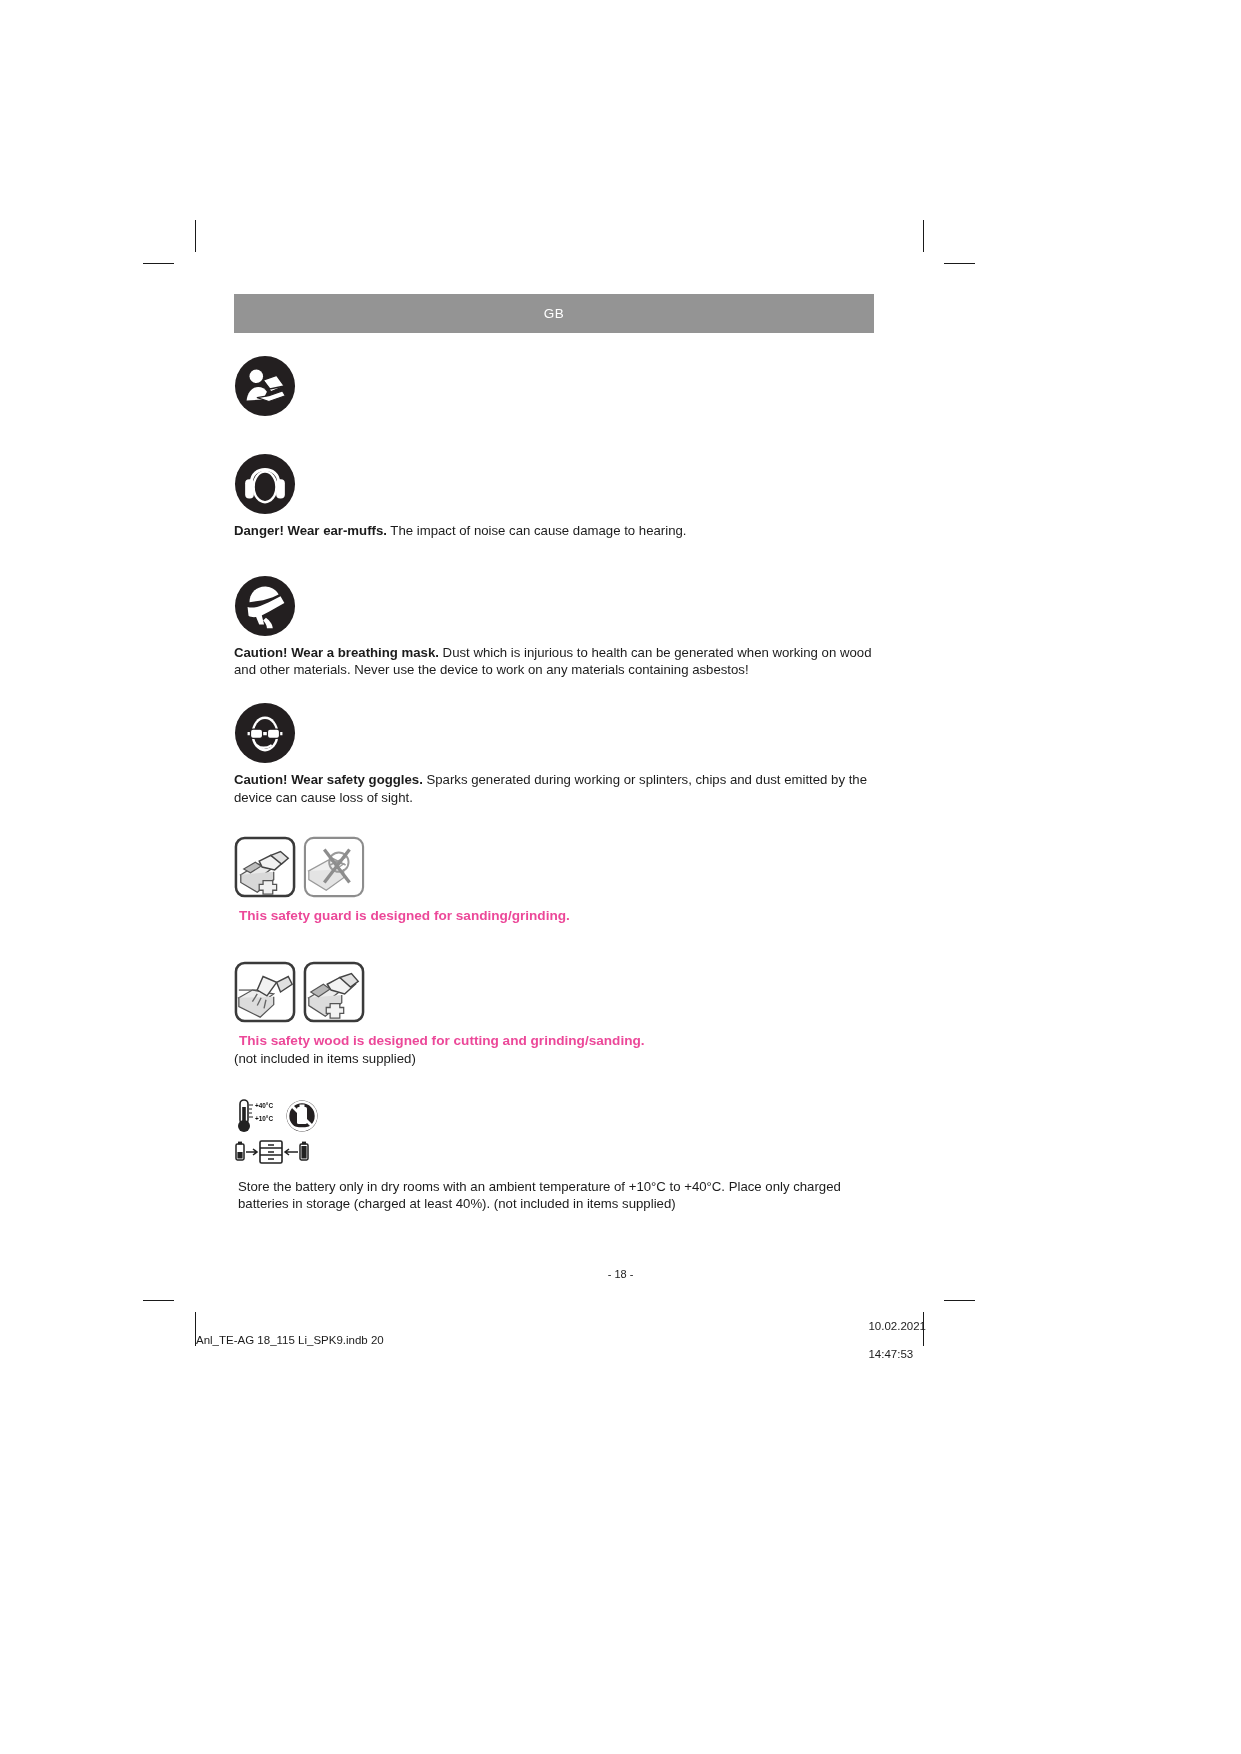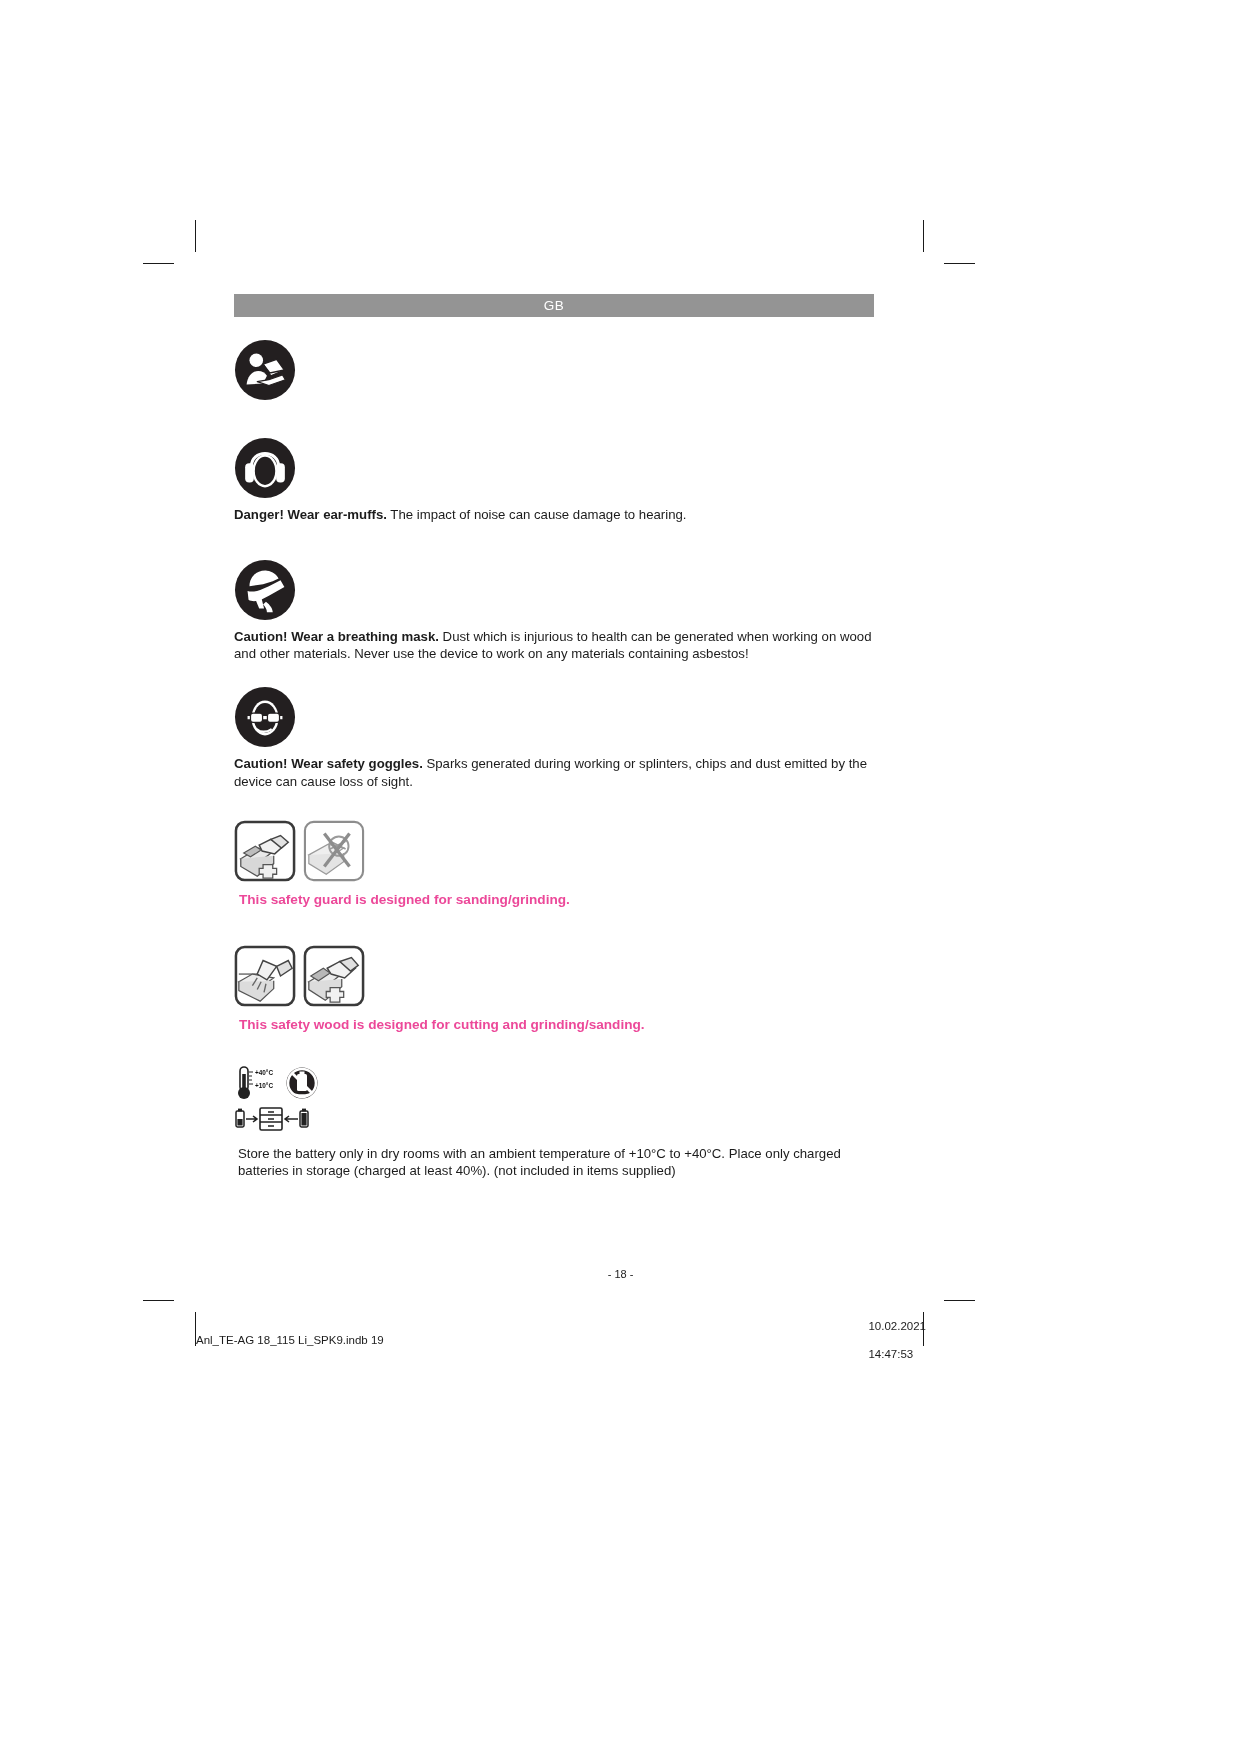--- a/index.html
+++ b/index.html
@@ -27,21 +27,21 @@
   .content {
     position: absolute;
     left: 234px;
     top: 294px;
     width: 640px;
   }
 
   
   .lang-bar {
     width: 640px;
-    height: 23px;
+    height: 39px;
     background: #949494;
     color: #ffffff;
     font-size: 13.5px;
     letter-spacing: .5px;
     display: flex;
     align-items: center;
     justify-content: center;
   }
 
   
@@ -240,20 +240,21 @@
             <path d="M6 38l18-11 16 3-17 13z" fill="#ececec" stroke="#555" stroke-width="1.3"></path>
             <path d="M6 38v8l17 11 17-14v-8" fill="#dcdcdc" stroke="#555" stroke-width="1.3"></path>
             <path d="M28 44h10v4h4v6h-4v5H28v-5h-4v-6h4z" fill="#f2f2f2" stroke="#555" stroke-width="1.3"></path>
             <path d="M25 24l13-7 16 7-11 10-14-4z" fill="#f2f2f2" stroke="#444" stroke-width="1.5"></path>
             <path d="M38 17l12-4 7 8-8 6z" fill="#e0e0e0" stroke="#444" stroke-width="1.5"></path>
             <path d="M8 32l13-8 7 5-12 8z" fill="#b8b8b8" stroke="#555" stroke-width="1.2"></path>
           </svg>
         </span>
       </div>
       <div class="caption-bold">This safety wood is designed for cutting and grinding/sanding.</div>
+      <div class="caption-sub">(not included in items supplied)</div>
     </div>
 
     <div class="block" style="margin-top:32px;">
       <div class="batt-group">
         <div class="batt-row1">
           <svg width="118" height="34" viewBox="0 0 118 34" aria-hidden="true">
 
             <rect x="6" y="1" width="8" height="24" rx="4" fill="#fff" stroke="#222" stroke-width="1.6"></rect>
             <circle cx="10" cy="27" r="6" fill="#222"></circle>
             <rect x="8.2" y="8" width="3.6" height="17" fill="#222"></rect>
@@ -293,20 +294,20 @@
         </div>
       </div>
       <div class="block-text para-indent" style="margin-top:9px;"> Store the battery only in dry rooms with an ambient temperature of +10°C to +40°C. Place only charged batteries in storage (charged at least 40%). (not included in items supplied)</div>
     </div>
 
   </div>
 
   <div class="page-num">- 18 -</div>
 
   <div class="footer">
-    <span>Anl_TE-AG 18_115 Li_SPK9.indb   19</span>
+    <span>Anl_TE-AG 18_115 Li_SPK9.indb   20</span>
     <span class="footer-right">
       <span>10.02.2021</span>
       <span>14:47:53</span>
     </span>
   </div>
 
 </div>
 
 </body></html>

